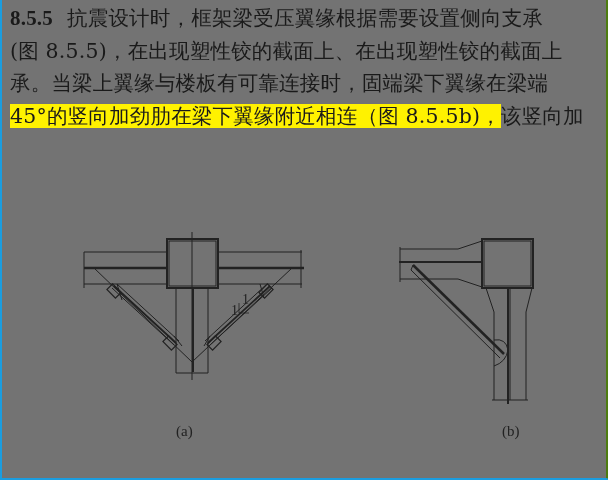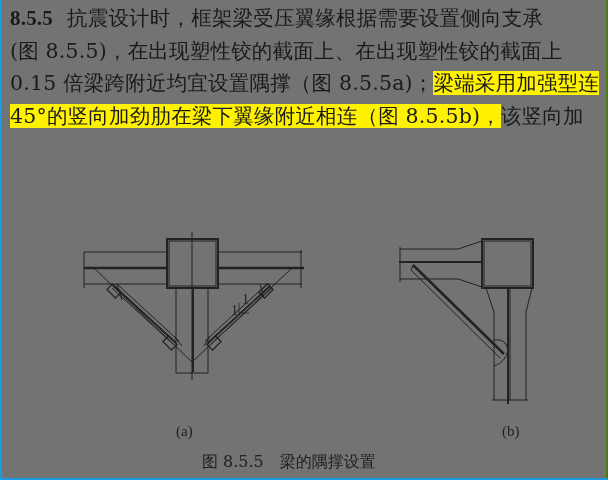--- a/index.html
+++ b/index.html
@@ -40,21 +40,21 @@
 <div class="frame">
 
   <div class="text-block">
     <div class="line">
       <span class="sec-num">8.5.5</span><span>抗震设计时，框架梁受压翼缘根据需要设置侧向支承</span>
     </div>
     <div class="line">
       <span>(图 8.5.5)，在出现塑性铰的截面上、在出现塑性铰的截面上</span>
     </div>
     <div class="line">
-      <span>0.15 倍梁跨附近均宜设置隅撑（图 8.5.5a)；</span><span class="hl">梁端采用加强型连</span>
+      <span>承。当梁上翼缘与楼板有可靠连接时，固端梁下翼缘在梁端</span>
     </div>
     <div class="line">
       <span class="hl">45°的竖向加劲肋在梁下翼缘附近相连（图 8.5.5b)，</span><span>该竖向加</span>
     </div>
   </div>
 
   <svg class="figure-svg" width="604" height="250" viewBox="0 196 604 250" xmlns="http://www.w3.org/2000/svg" fill="none" stroke="#222" stroke-width="1">
 
     <g>
 
@@ -129,16 +129,13 @@
       <path d="M492 340 Q504 338 506 350 Q504 362 492 366"></path>
     </g>
   </svg>
 
   <span class="ratio-label" style="left:240px; top:292px;">1</span>
   <span class="ratio-label" style="left:229px; top:303px;">1</span>
 
   <span class="sub-label" style="left:174px; top:423px;">(a)</span>
   <span class="sub-label" style="left:500px; top:423px;">(b)</span>
 
-  <div class="caption">
-    <span class="cap-num">图 8.5.5</span><span>梁的隅撑设置</span>
-  </div>
 </div>
 
 </body></html>

